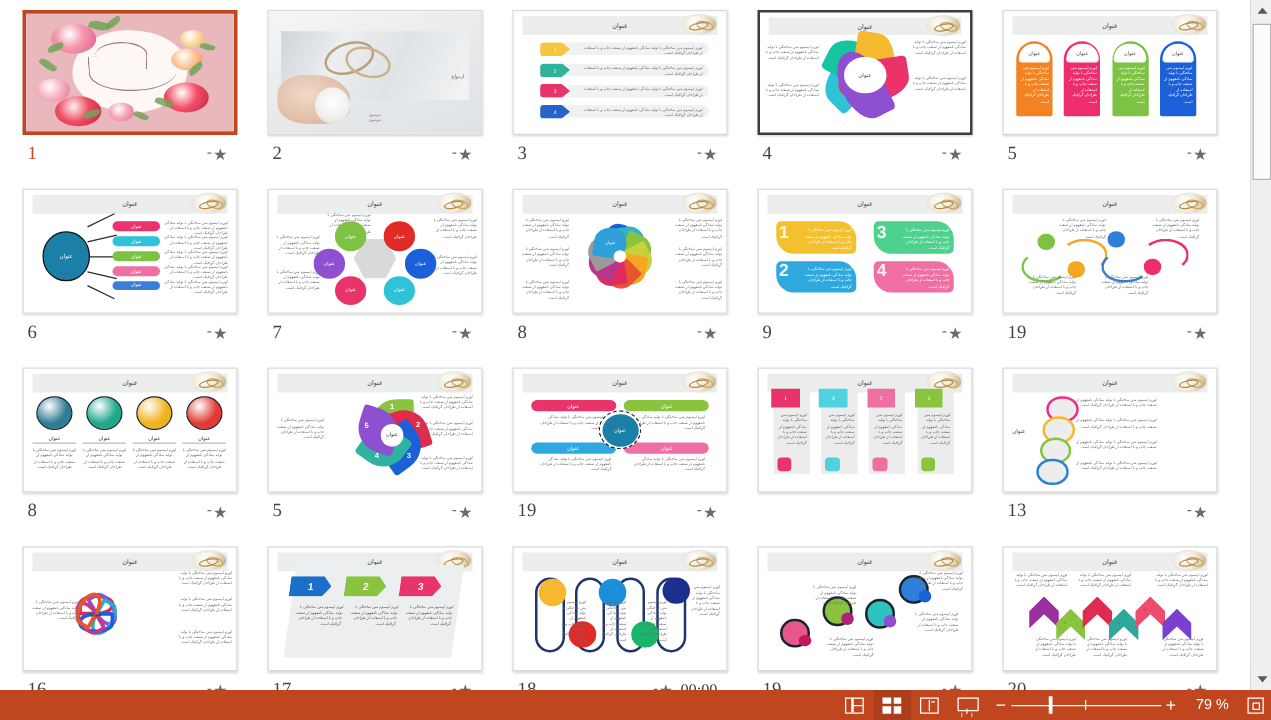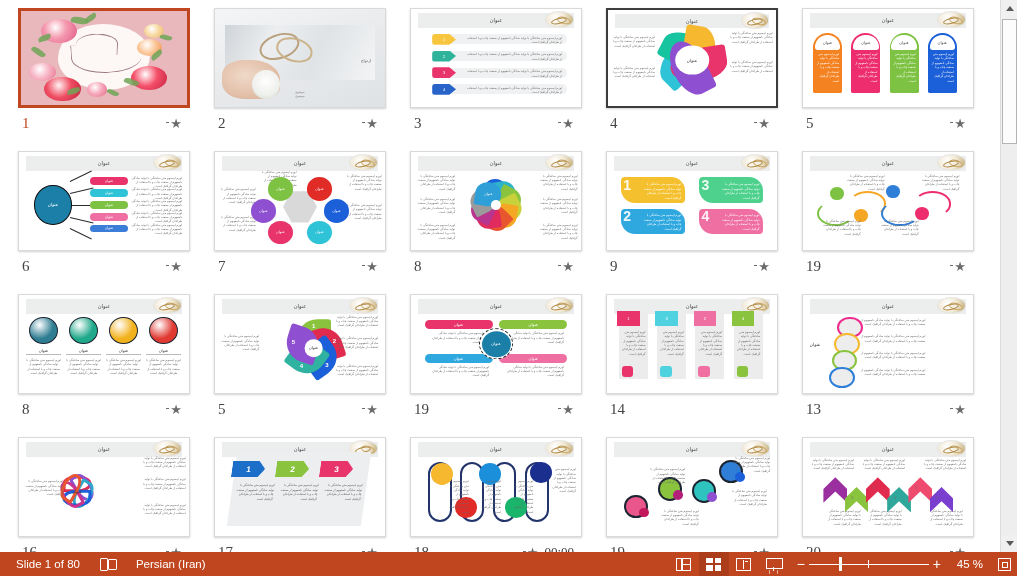--- a/index.html
+++ b/index.html
@@ -725,24 +725,20 @@
                   <div class="hd" style="background:#f06fa3">2</div>
                   <div class="bd">لورم ایپسوم متن ساختگی با تولید سادگی نامفهوم از صنعت چاپ و با استفاده از طراحان گرافیک است.</div>
                   <div class="ft" style="background:#f06fa3"></div>
                 </div>
                 <div class="card14" style="left:74.5%">
                   <div class="hd" style="background:#8ac43f">4</div>
                   <div class="bd">لورم ایپسوم متن ساختگی با تولید سادگی نامفهوم از صنعت چاپ و با استفاده از طراحان گرافیک است.</div>
                   <div class="ft" style="background:#8ac43f"></div>
                 </div>
               </div>
-              <div class="slide-meta">
-                <span class="slide-num">14</span>
-                <span style="display:flex;align-items:center"></span>
-              </div>
             </div>
           </div>
           <div class="cell">
             <div class="thumb-wrap">
               <div class="thumb">
                 <div class="s-title">
                   <span>عنوان</span>
                 </div>
                 <div class="rings-badge"></div>
                 <div class="ringc" style="left:20%;top:22%;border-color:#ee2d8e"></div>
@@ -924,27 +920,20 @@
         <div class="tri"></div>
       </div>
     <div id="sb-thumb"></div>
     <div id="sb-track-b"></div>
     <div class="sb-btn sb-dn" style="position:absolute;bottom:0;left:0;">
         <div class="tri"></div>
       </div>
   </div>
 
   <div id="status">
-    <div class="left">
-      <div class="seg">Slide 1 of 80</div>
-      <div class="seg">
-          <span class="ico-lang"></span>
-        </div>
-      <div class="seg">Persian (Iran)</div>
-    </div>
     <div class="right">
       <div class="viewbtn">
           <span class="vb-ico ico-normal"></span>
         </div>
       <div class="viewbtn active">
         <span class="vb-ico ico-sorter">
             <i></i>
             <i></i>
             <i></i>
             <i></i>
@@ -958,19 +947,19 @@
         </div>
       <div class="zoom-wrap">
         <div class="zm-btn">−</div>
         <div class="zm-track">
           <div class="bar"></div>
             <div class="mid"></div>
           <div class="knob"></div>
         </div>
         <div class="zm-btn">+</div>
       </div>
-      <div class="zm-pct">45 %</div>
+      <div class="zm-pct">79 %</div>
       <div class="fit-btn">
           <span class="fit-ico"></span>
         </div>
     </div>
   </div>
 </div>
 
 </body></html>

